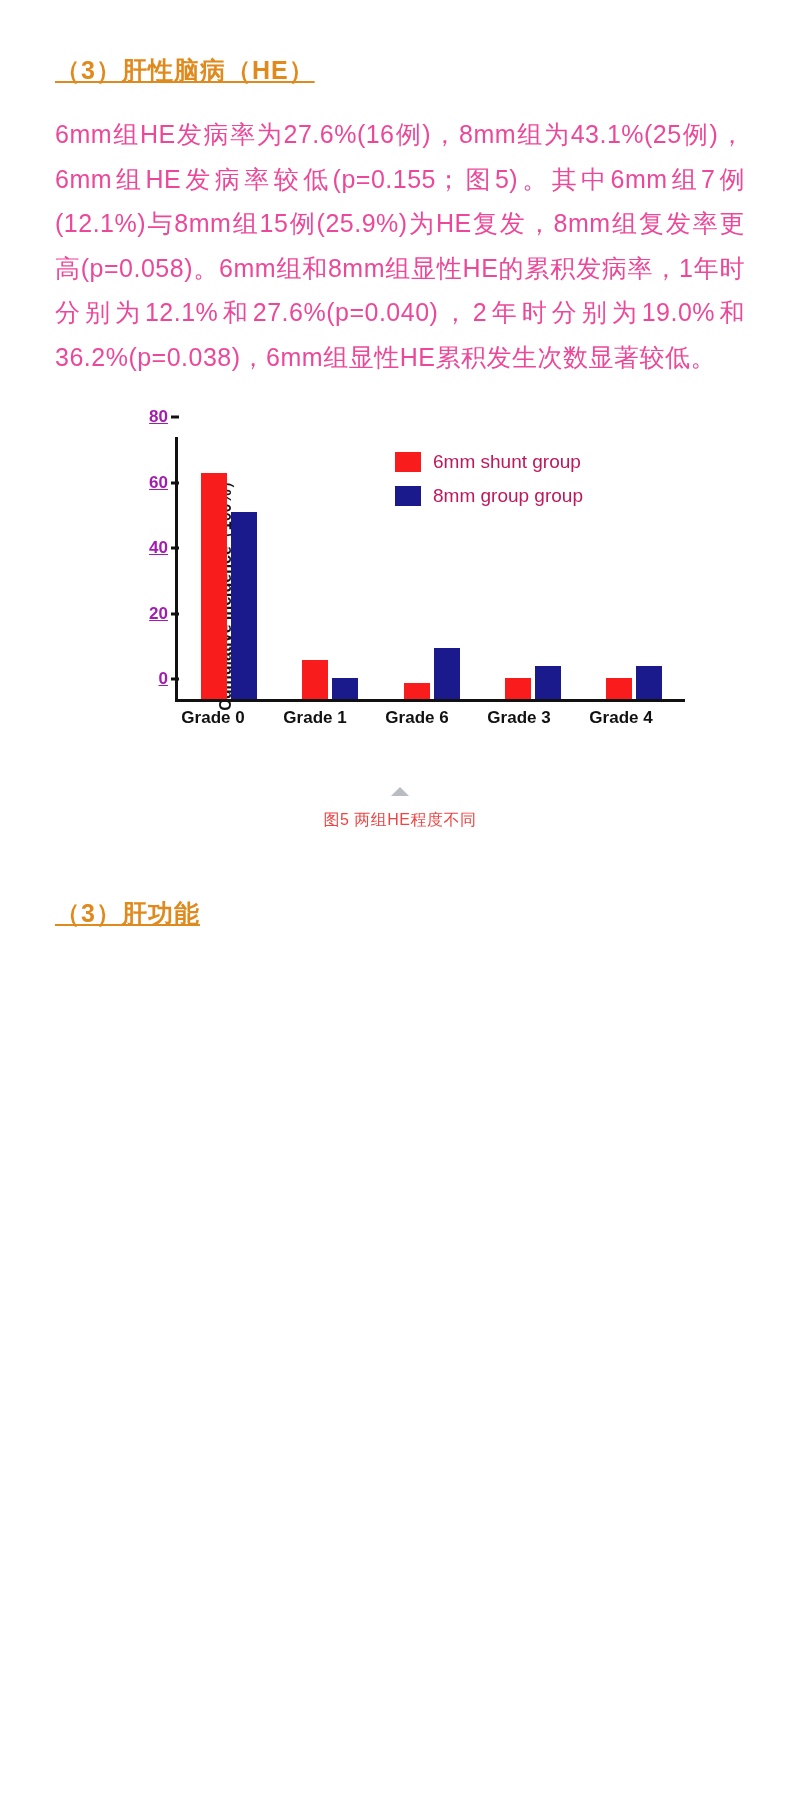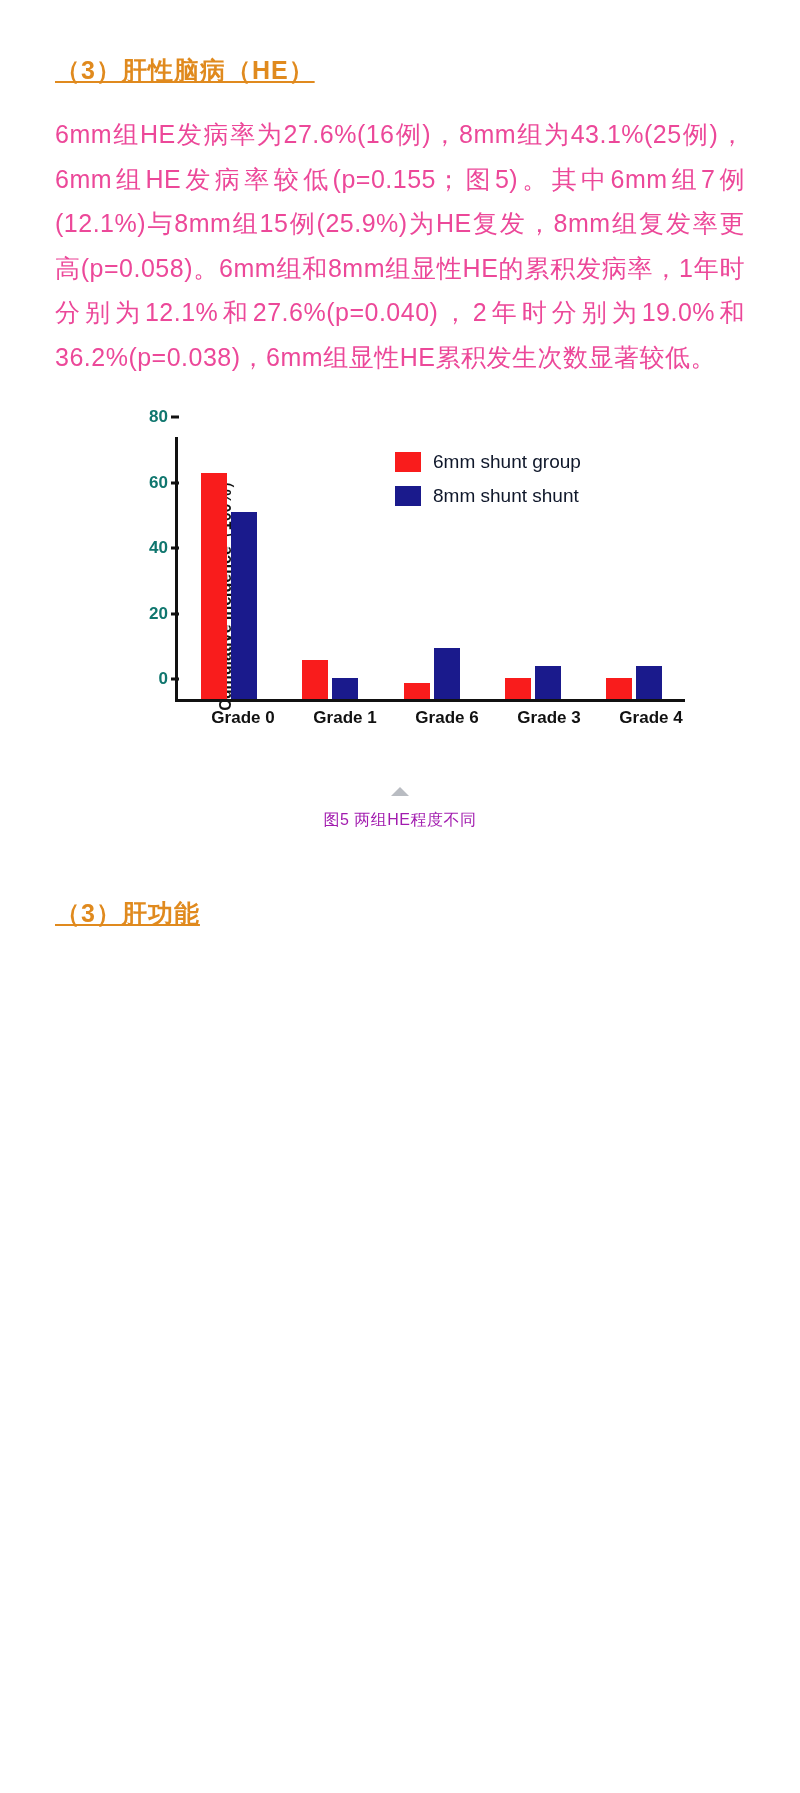--- a/index.html
+++ b/index.html
@@ -63,23 +63,24 @@
     border-left: 3px solid #111;
     border-bottom: 3px solid #111;
     box-sizing: border-box;
   }
   .ytick {
     position: absolute;
     right: 100%;
     transform: translateY(-50%);
     font-size: 17px;
     font-weight: bold;
-    color: #0f766e;
+    color: #a21caf;
     padding-right: 10px;
     white-space: nowrap;
+    text-decoration: underline;
   }
   .ytick::after {
     content: "";
     position: absolute;
     right: -1px;
     top: 50%;
     width: 8px;
     height: 3px;
     background: #111;
     transform: translateY(-50%);
@@ -103,21 +104,21 @@
     gap: 4px;
     flex: 1;
   }
   .bar {
     width: 26px;
   }
   .bar.a { background: #f91c1c; }
   .bar.b { background: #1a1a8c; }
   .xlabels {
     position: absolute;
-    left: 92px;
+    left: 62px;
     top: 281px;
     width: 510px;
     display: flex;
   }
   .xlabel {
     flex: 1;
     text-align: center;
     font-size: 17px;
     font-weight: bold;
     color: #111;
@@ -132,34 +133,34 @@
     align-items: center;
     margin-bottom: 12px;
   }
   .legend-swatch {
     width: 26px;
     height: 20px;
     margin-right: 12px;
   }
   .legend-label {
     font-size: 19px;
-    color: #0f172a;
+    color: #be185d;
   }
   .fig-marker {
     width: 0;
     height: 0;
     border-left: 9px solid transparent;
     border-right: 9px solid transparent;
     border-bottom: 9px solid #b9bcc2;
     margin: 30px auto 14px auto;
   }
   .fig-caption {
     text-align: center;
     font-size: 16px;
-    color: #a21caf;
+    color: #ef4444;
     letter-spacing: 0.5px;
   }
   .spacer { height: 42px; }
 </style>
 </head>
 <body>
 
 <div class="page">
 
   <h2 class="section-heading">（3）肝性脑病（HE）</h2>
@@ -211,21 +212,21 @@
         <div class="xlabel">Grade 4</div>
       </div>
 
       <div class="legend">
         <div class="legend-row">
           <span class="legend-swatch" style="background:#f91c1c;"></span>
           <span class="legend-label">6mm shunt group</span>
         </div>
         <div class="legend-row">
           <span class="legend-swatch" style="background:#1a1a8c;"></span>
-          <span class="legend-label">8mm shunt shunt</span>
+          <span class="legend-label">8mm group group</span>
         </div>
       </div>
 
     </div>
 
     <div class="fig-marker"></div>
     <div class="fig-caption">图5 两组HE程度不同</div>
   </div>
 
   <div class="spacer"></div>

